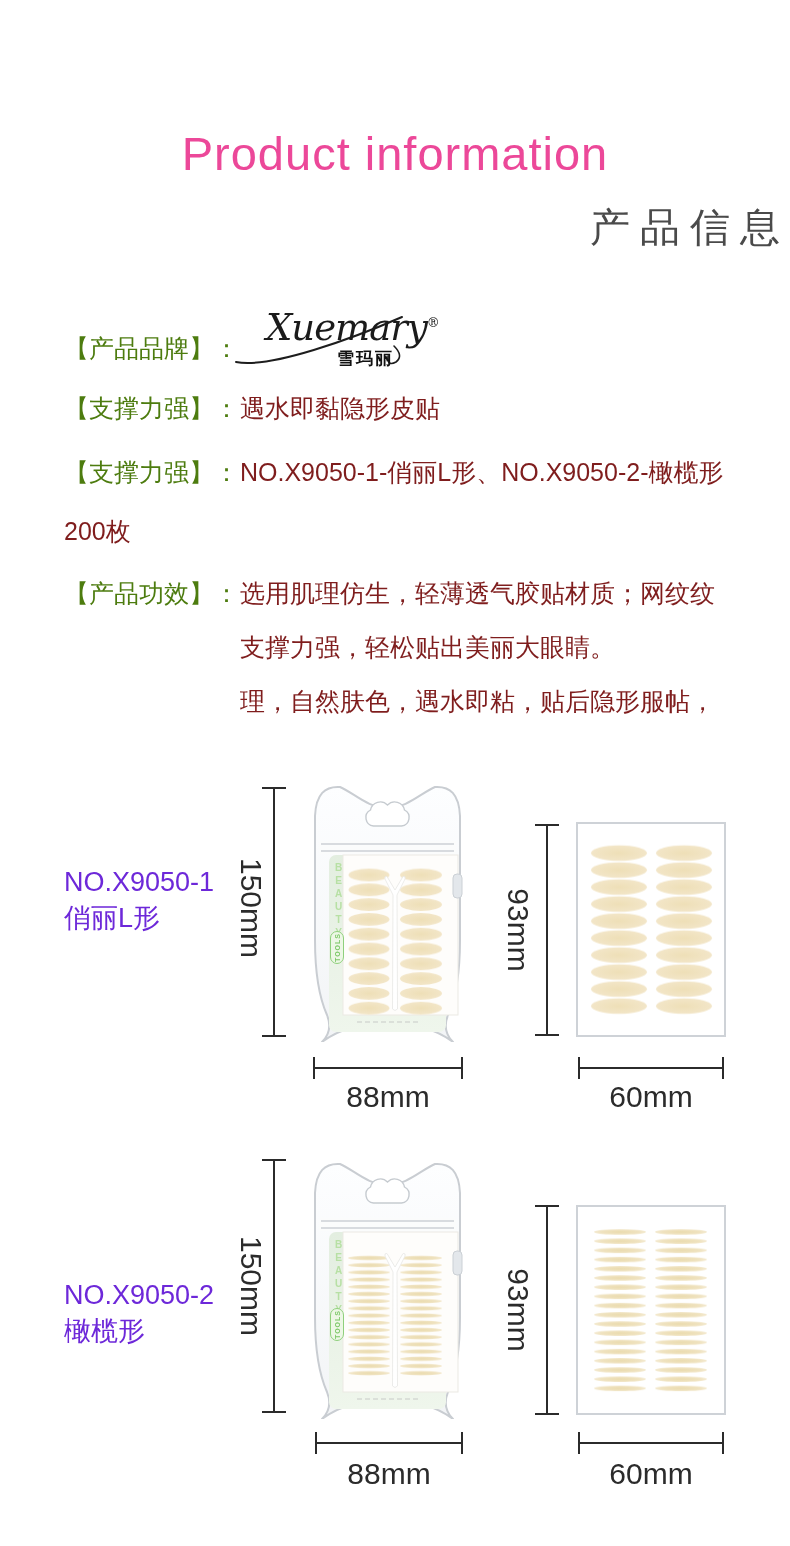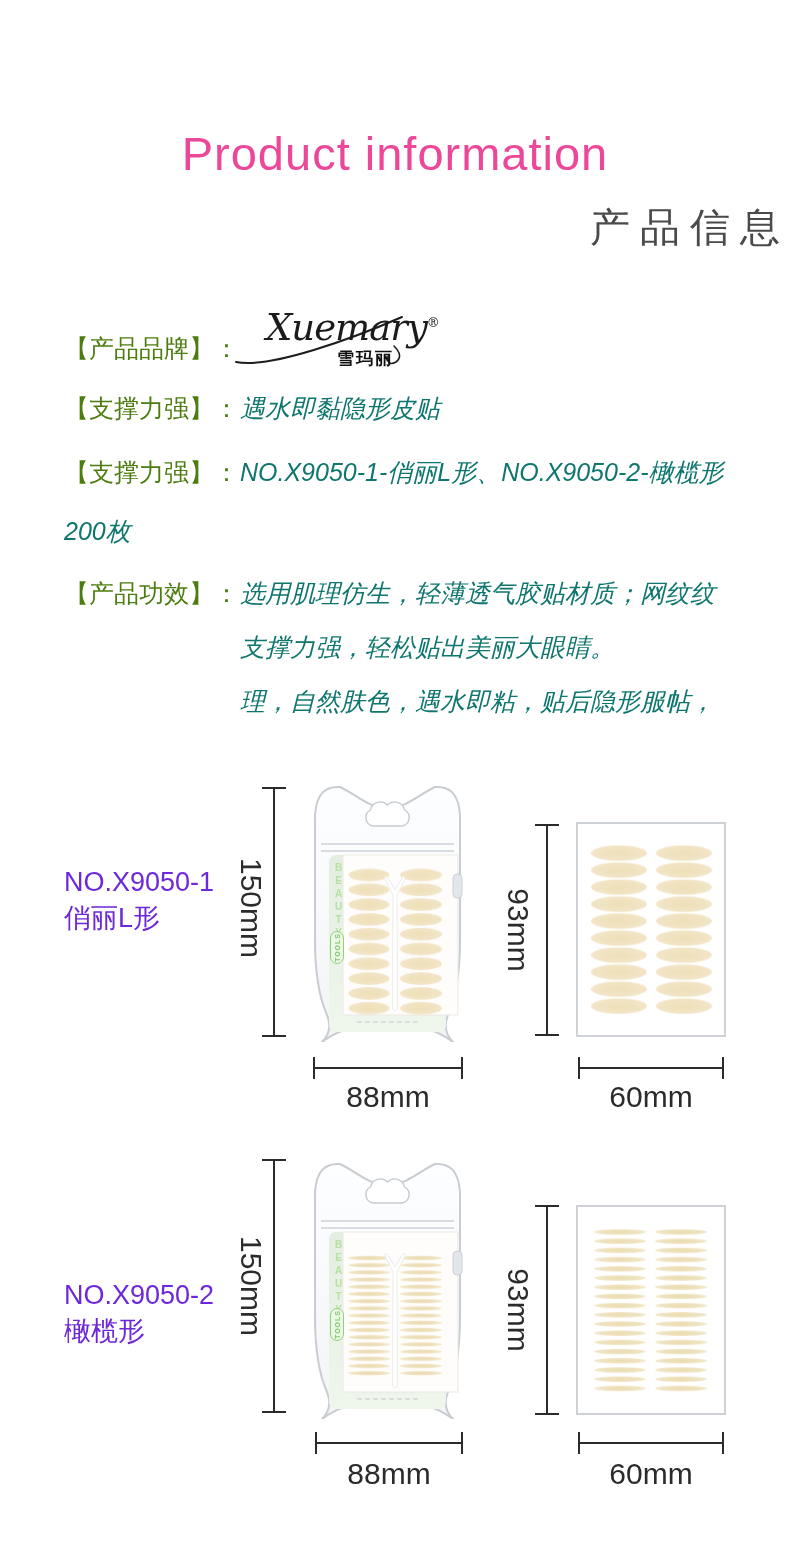--- a/index.html
+++ b/index.html
@@ -16,21 +16,21 @@
     font-size:47px;font-weight:300;letter-spacing:1px;color:#ec4899;
   }
   .title-zh{
     top:200px;left:0;width:790px;text-align:right;
     font-size:40px;font-weight:300;letter-spacing:10px;color:#4a4a4a;
   }
 
   
   .spec-row{left:64px;display:flex;align-items:flex-start;font-size:25px;line-height:34px;}
   .spec-label{flex:0 0 auto;min-width:176px;white-space:nowrap;color:#4d7c0f;}
-  .spec-value{color:#0f766e;white-space:nowrap;font-style:italic;}
+  .spec-value{color:#7f1d1d;white-space:nowrap;}
   .efficacy div{line-height:54px;white-space:nowrap;}
   .pt10{padding-top:10px;}
 
   
   .brand-logo{left:234px;top:304px;width:176px;height:66px;}
   .logo-swash{position:absolute;left:0;top:8px;}
   .logo-script{
     position:absolute;left:12px;top:2px;
     font-family:"DejaVu Serif","Liberation Serif",serif;
     font-style:italic;font-size:37px;color:#1b1b1b;letter-spacing:-1px;margin-left:20px;

